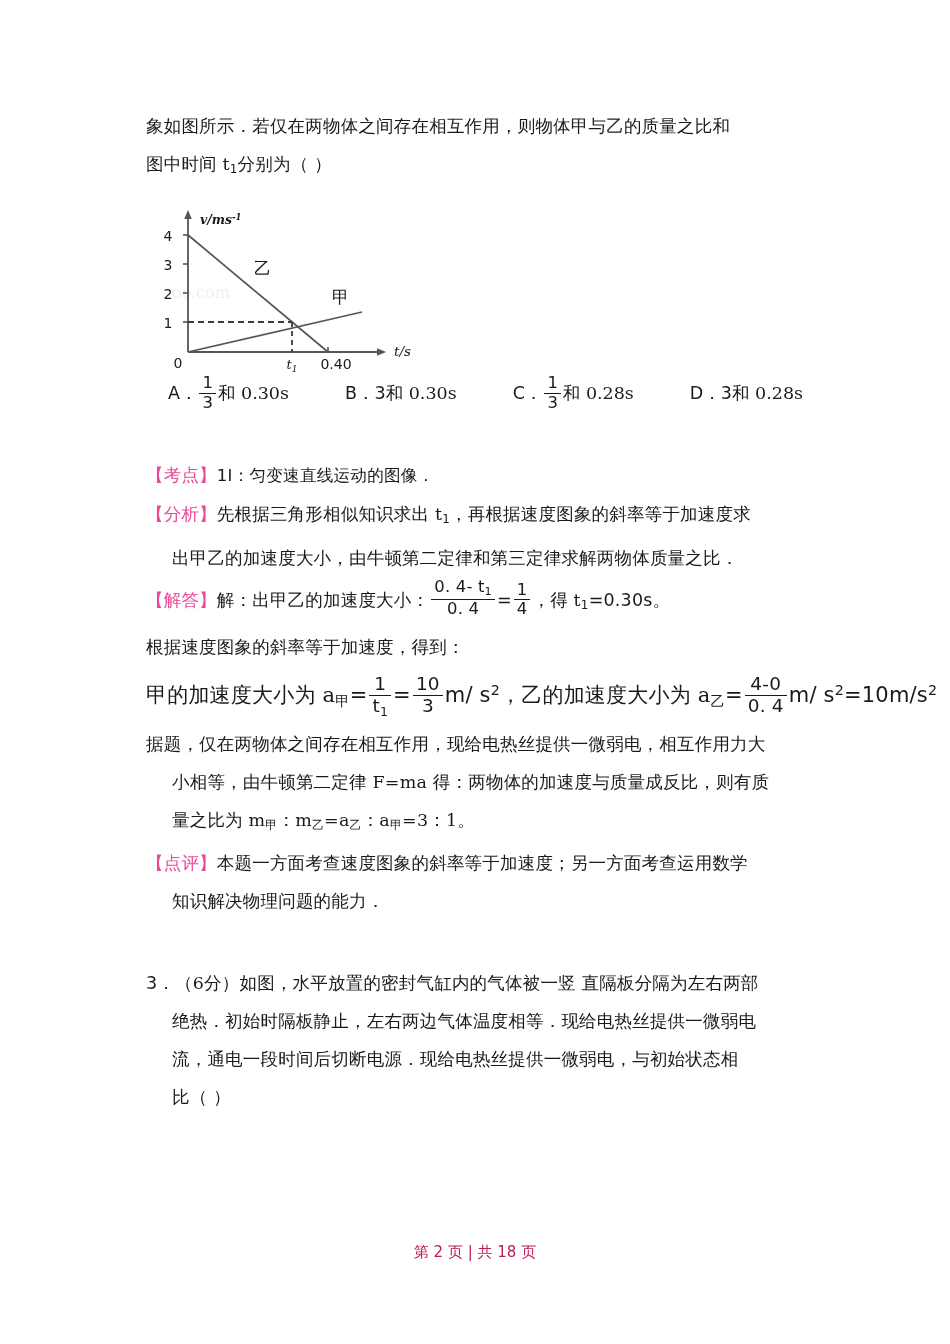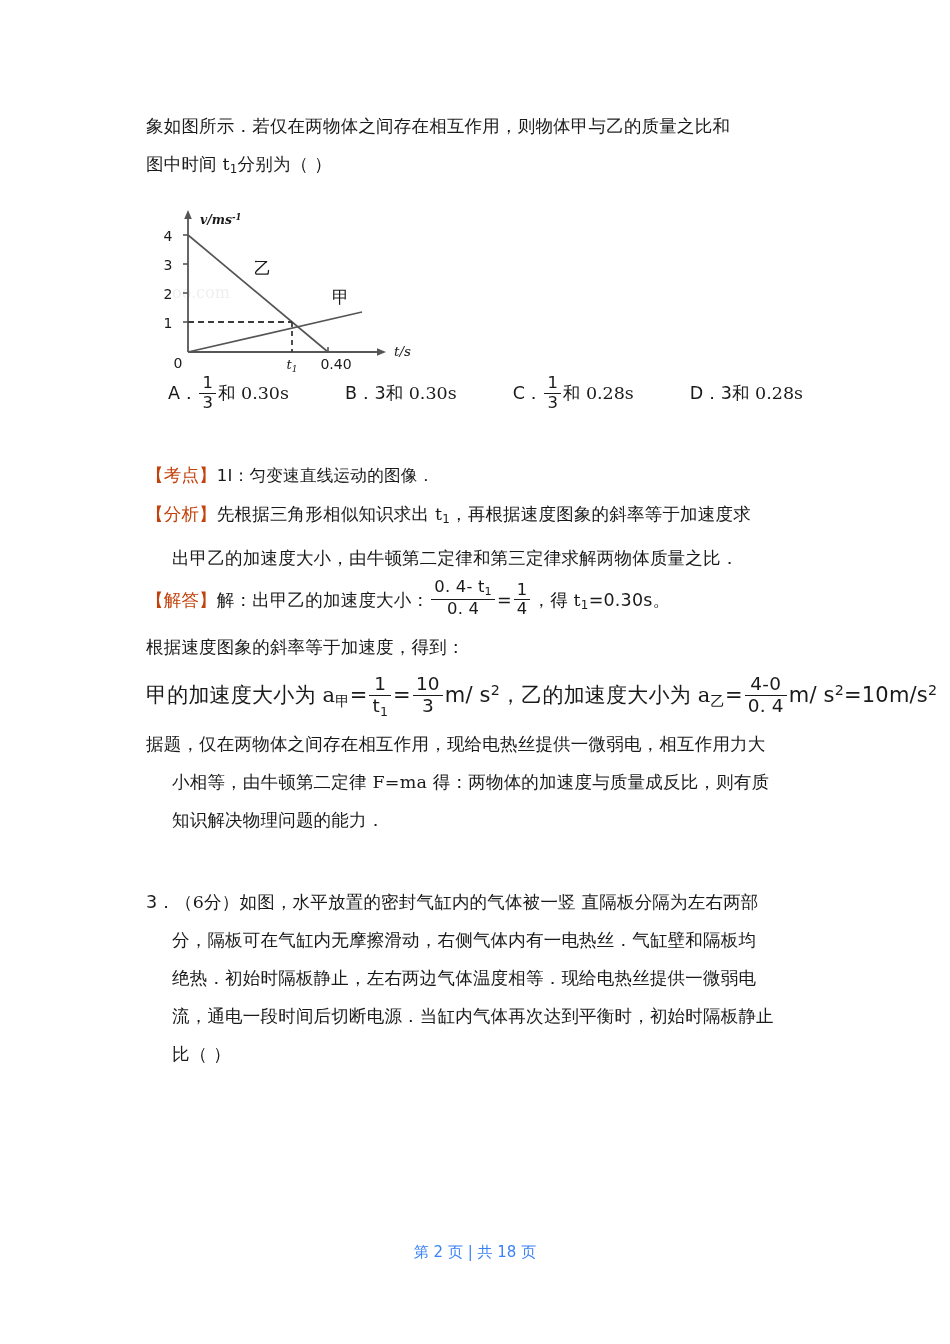--- a/index.html
+++ b/index.html
@@ -29,21 +29,21 @@
   }
 
   
   .line {
     font-size: 17.5px;
     line-height: 38px;
     white-space: nowrap;
     letter-spacing: 0.2px;
   }
   .indent { padding-left: 26px; }
-  .bk { color: #c2410c; font-weight: normal; }
+  .bk { color: #ec4899; font-weight: normal; }
   .sans { font-family: "DejaVu Sans", "Liberation Sans", sans-serif; }
   sub { font-size: 0.68em; vertical-align: -0.28em; }
   sup { font-size: 0.68em; vertical-align: 0.50em; }
 
   
   .frac {
     display: inline-block;
     vertical-align: -0.52em;
     text-align: center;
     line-height: 1.12;
@@ -77,21 +77,21 @@
   .figure svg { display: block; }
 
   
   .footer {
     position: absolute;
     left: 0;
     top: 1243px;
     width: 950px;
     text-align: center;
     font-size: 15px;
-    color: #3b82f6;
+    color: #be185d;
     font-family: "DejaVu Sans", "Liberation Sans", sans-serif;
   }
   .gap-sm { height: 14px; }
   .gap-lg { height: 44px; }
 </style>
 </head>
 <body>
 
 <div class="page">
   <div class="content">
@@ -168,30 +168,35 @@
     </div>
 
     <div class="line">根据速度图象的斜率等于加速度，得到：</div>
 
     <div class="line" style="line-height:48px; font-size:21px">
       <span>甲的加速度大小为 a</span><sub>甲</sub><span class="sans">=</span><span class="frac sm"><span class="num">1</span><span class="den"><span>t</span><sub>1</sub></span></span><span class="sans">=</span><span class="frac sm"><span class="num">10</span><span class="den">3</span></span><span class="sans">m/ s</span><sup class="sans">2</sup><span>，乙的加速度大小为 a</span><sub>乙</sub><span class="sans">=</span><span class="frac sm"><span class="num">4-0</span><span class="den">0. 4</span></span><span class="sans">m/ s</span><sup class="sans">2</sup><span class="sans">=10m/s</span><sup class="sans">2</sup>
     </div>
 
     <div class="line">据题，仅在两物体之间存在相互作用，现给电热丝提供一微弱电，相互作用力大</div>
     <div class="line indent">小相等，由牛顿第二定律 F=ma 得：两物体的加速度与质量成反比，则有质</div>
-
-
+    <div class="line indent">
+      <span>量之比为 m</span><sub>甲</sub><span>：m</span><sub>乙</sub><span>=a</span><sub>乙</sub><span>：a</span><sub>甲</sub><span>=3：1。</span>
+    </div>
+
+
+    <div class="line">
+      <span class="bk">【点评】</span><span>本题一方面考查速度图象的斜率等于加速度；另一方面考查运用数学</span>
+    </div>
     <div class="line indent">知识解决物理问题的能力．</div>
 
     <div class="gap-lg"></div>
 
     <div class="line">
       <span class="sans">3．</span><span>（6分）</span><span>如图，水平放置的密封气缸内的气体被一竖 直隔板分隔为左右两部</span>
     </div>
-    <div class="line indent">分，隔板可在气缸内无摩擦滑动，右侧气体内有一电热丝．气缸壁和隔板均</div>
     <div class="line indent">绝热．初始时隔板静止，左右两边气体温度相等．现给电热丝提供一微弱电</div>
-    <div class="line indent">流，通电一段时间后切断电源．当缸内气体再次达到平衡时，初始时隔板静止</div>
+    <div class="line indent">流，通电一段时间后切断电源．现给电热丝提供一微弱电，与初始状态相</div>
     <div class="line indent">比（      ）</div>
 
   </div>
 
   <div class="footer">第 2 页 | 共 18 页</div>
 </div>
 
 </body></html>

